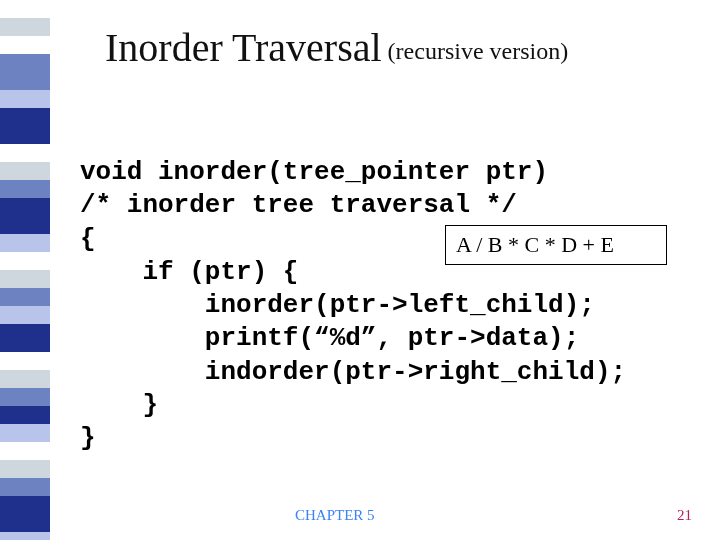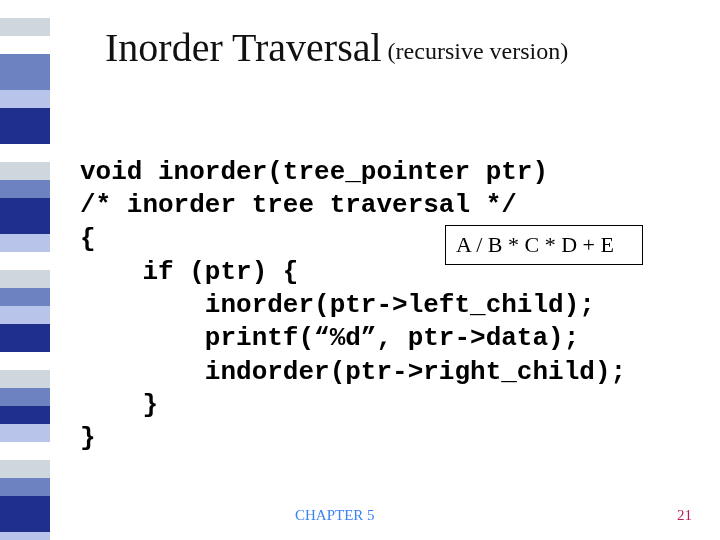--- a/index.html
+++ b/index.html
@@ -60,21 +60,21 @@
     font-weight: bold;
     color: #000;
     white-space: pre;
     line-height: 1.28;
     margin-top: 36px;
   }
   .expr-box {
     position: absolute;
     left: 445px;
     top: 225px;
-    width: 198px;
+    width: 222px;
     height: 40px;
     border: 1px solid #000;
     box-sizing: border-box;
     font-family: "Times New Roman", Times, serif;
     font-size: 22px;
     color: #000;
     display: flex;
     align-items: center;
     padding-left: 10px;
     background: #ffffff;

